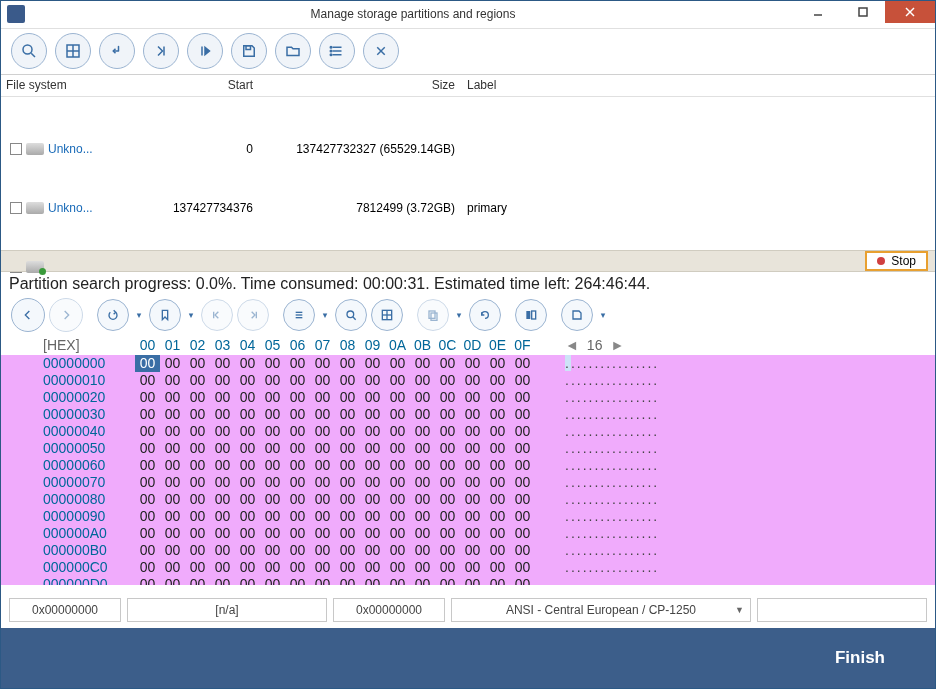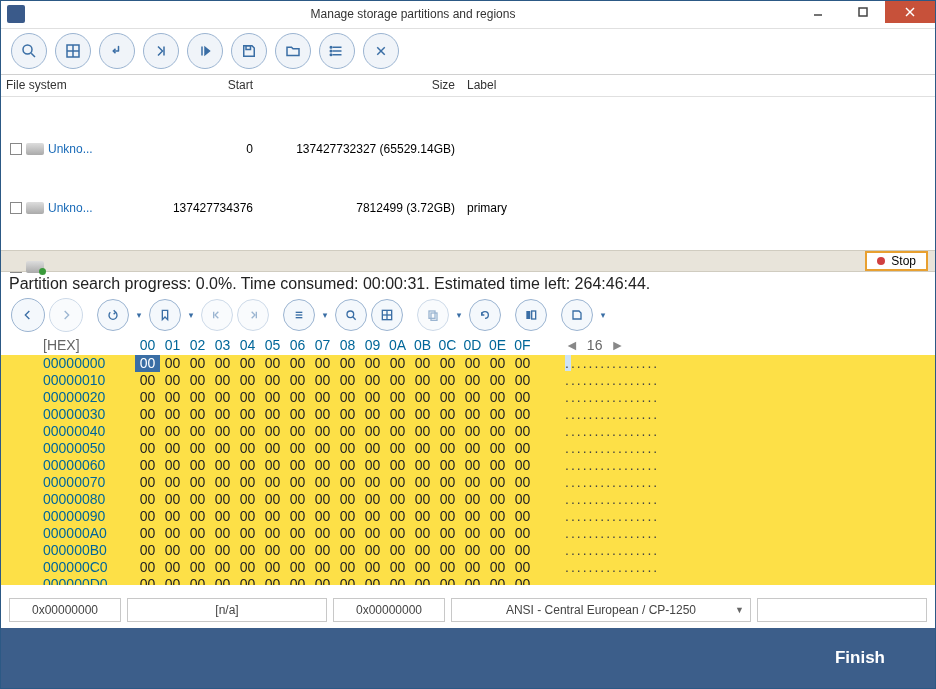--- a/index.html
+++ b/index.html
@@ -54,21 +54,21 @@
 
 
 .hex-header { display: flex; font-family: 'Consolas', monospace; font-size: 14px; padding: 2px 0 2px 42px; color: #666; }
 .hex-header-addr { width: 92px; color: #666; }
 .hex-header-bytes { display: flex; gap: 0; }
 .hex-header-bytes span { width: 25px; text-align: center; color: #006699; }
 .hex-header-ascii { margin-left: 30px; color: #666; display: flex; align-items: center; gap: 8px; }
 .nav-arrow { color: #888; cursor: pointer; }
 
 
-.hex-body { flex: 1; overflow-y: scroll; font-family: 'Consolas', monospace; font-size: 14px; padding-left: 42px; background: #fde047; min-height: 230px; }
+.hex-body { flex: 1; overflow-y: scroll; font-family: 'Consolas', monospace; font-size: 14px; padding-left: 42px; background: #f0abfc; min-height: 230px; }
 .hex-row { display: flex; height: 17px; line-height: 17px; }
 .hex-addr { width: 92px; color: #006699; }
 .hex-bytes { display: flex; }
 .hex-bytes span { width: 25px; text-align: center; color: #222; }
 .hex-bytes span.sel { background: #3a6ea5; color: #fff; }
 .hex-ascii { margin-left: 30px; color: #444; letter-spacing: 2px; }
 .hex-ascii .sel { background: #cde3f7; }
 .hexspacer { height: 8px; }
 
 

